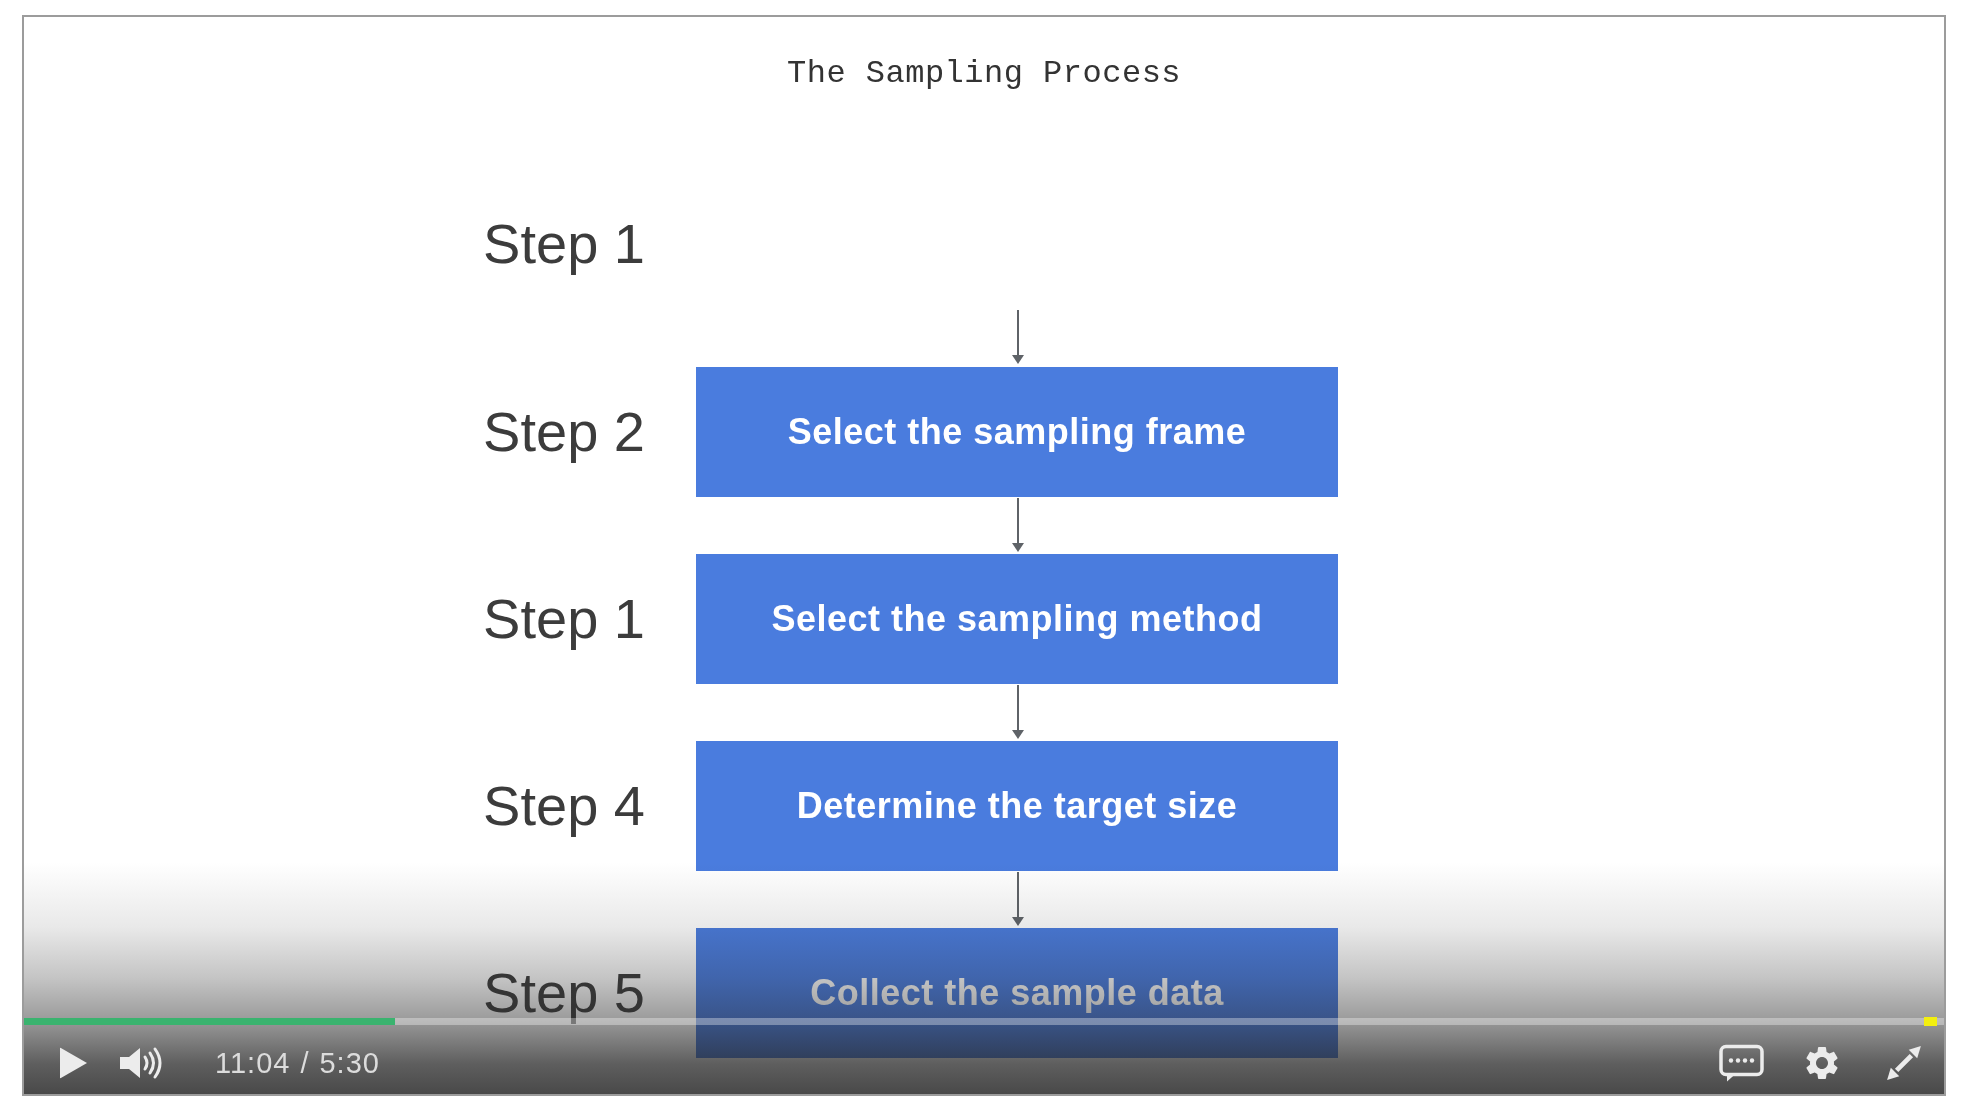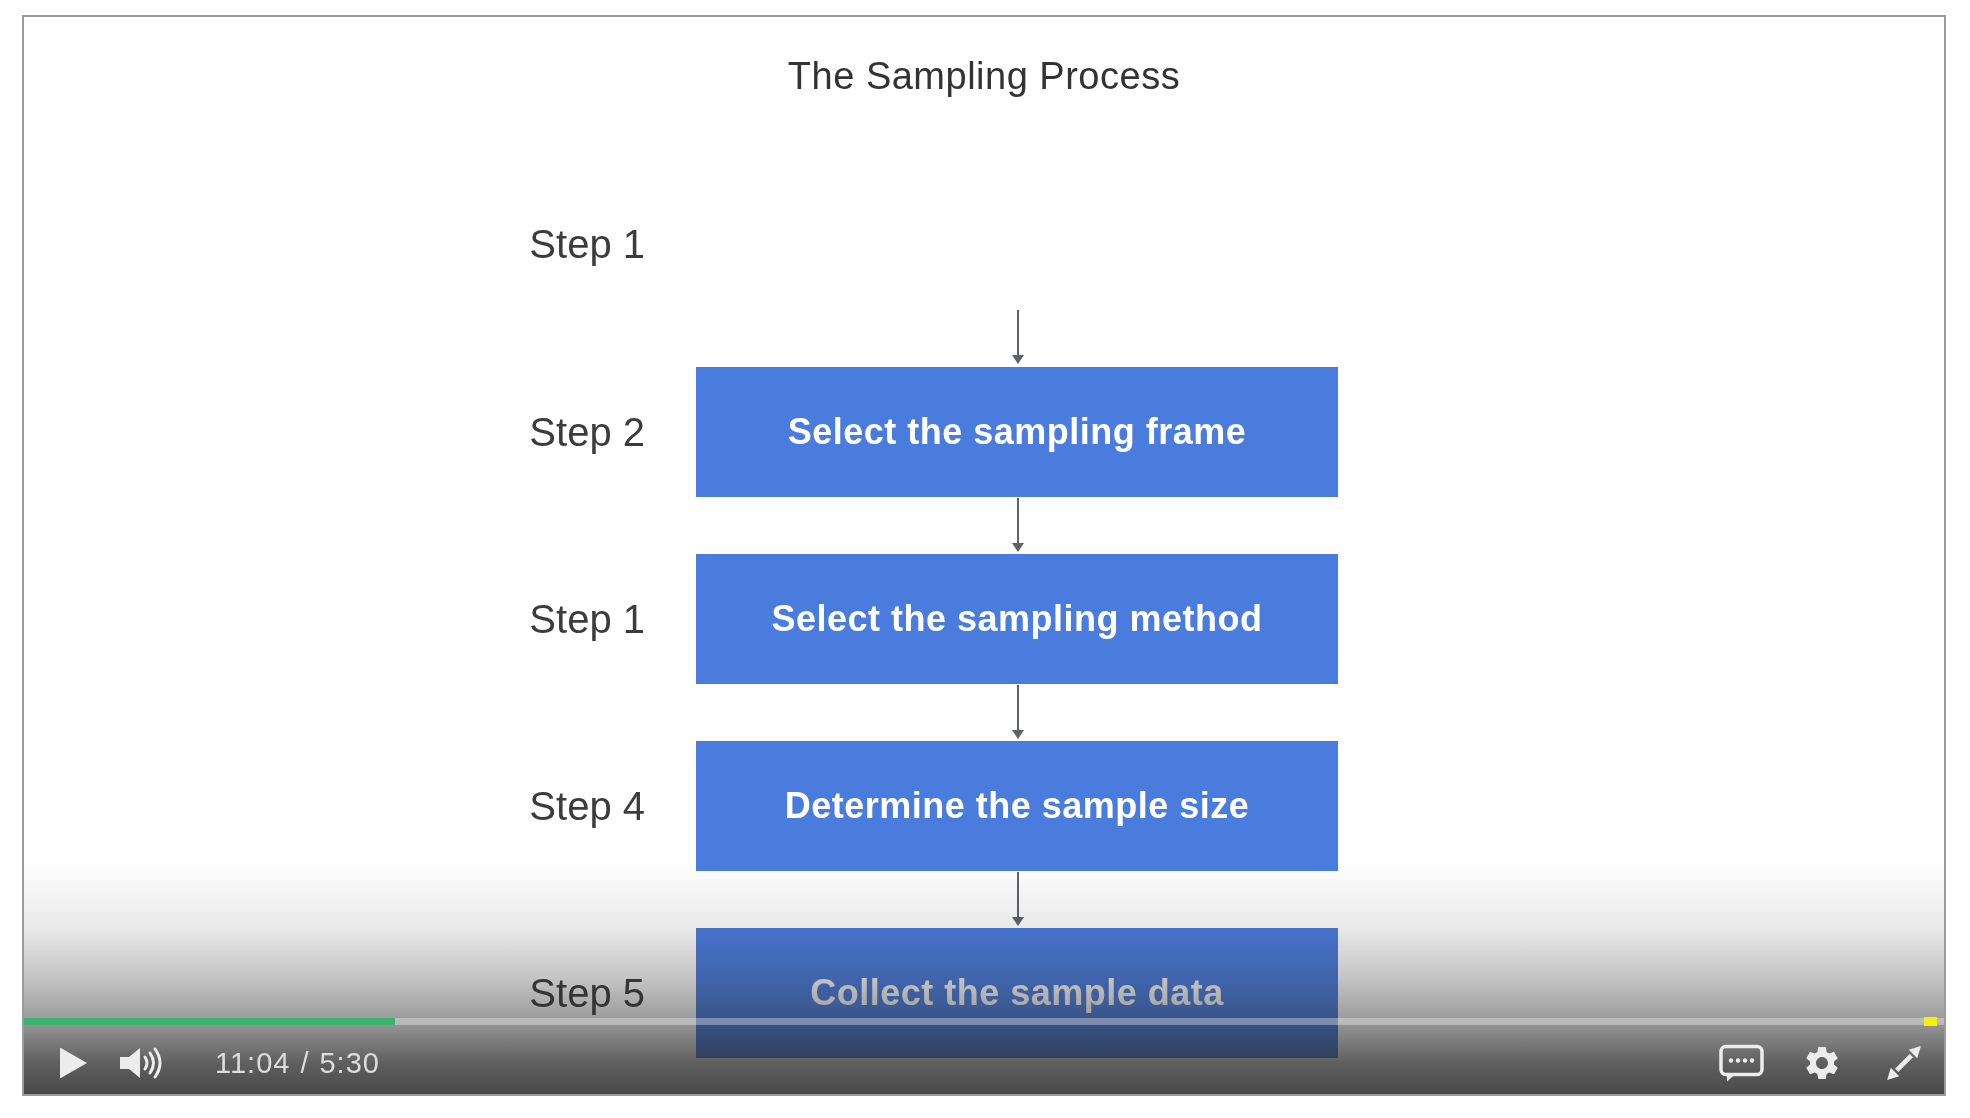--- a/index.html
+++ b/index.html
@@ -19,36 +19,37 @@
     border: 2px solid var(--border-gray, #9c9c9c);
     background: #ffffff;
     overflow: hidden;
   }
 
   
   .slide-title {
     position: absolute;
     top: 38px; left: 0; width: 100%;
     text-align: center;
-    font-size: 38px;
+    font-size: 32px;
     color: var(--title-dark, #333);
     letter-spacing: 0.5px;
     z-index: 1;
+    font-family: Liberation Mono, monospace;
   }
   .step-row {
     position: absolute;
     left: 0; width: 100%; height: 130px;
     z-index: 1;
   }
   .step-label {
     position: absolute;
     left: 380px; width: 241px; height: 130px;
     line-height: 130px;
     text-align: right;
-    font-size: 40px;
+    font-size: 56px;
     color: var(--step-label-dark, #3c3c3c);
   }
   .step-box {
     position: absolute;
     left: 672px; width: 642px; height: 130px;
     background: var(--box-blue, #4a7cde);
     color: #ffffff;
     font-size: 36px;
     font-weight: 700;
     letter-spacing: 0.5px;
@@ -160,21 +161,21 @@
   <div class="flow-arrow" style="top:481px"></div>
 
   <div class="step-row" style="top:537px">
     <div class="step-label">Step 1</div>
     <div class="step-box">Select the sampling method</div>
   </div>
   <div class="flow-arrow" style="top:668px"></div>
 
   <div class="step-row" style="top:724px">
     <div class="step-label">Step 4</div>
-    <div class="step-box">Determine the sample size</div>
+    <div class="step-box">Determine the target size</div>
   </div>
   <div class="flow-arrow" style="top:855px"></div>
 
   <div class="step-row" style="top:911px">
     <div class="step-label">Step 5</div>
     <div class="step-box">Collect the sample data</div>
   </div>
 
   <div class="scrim"></div>
 

